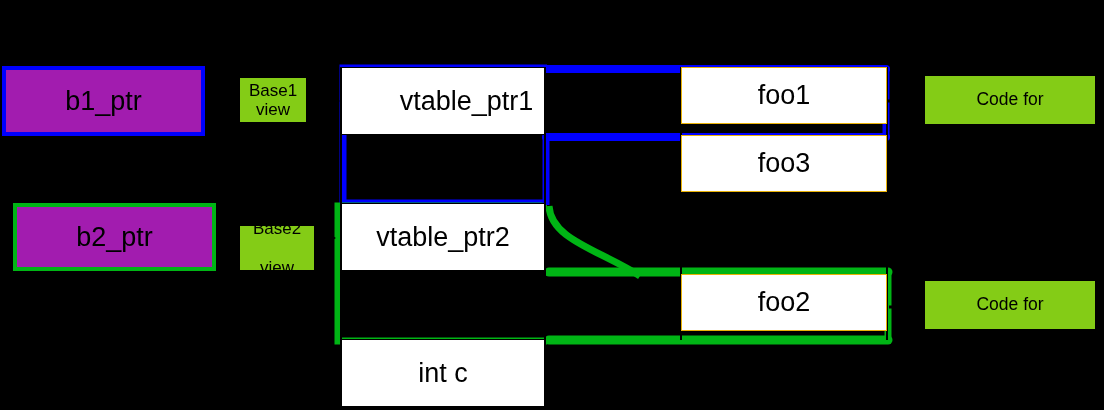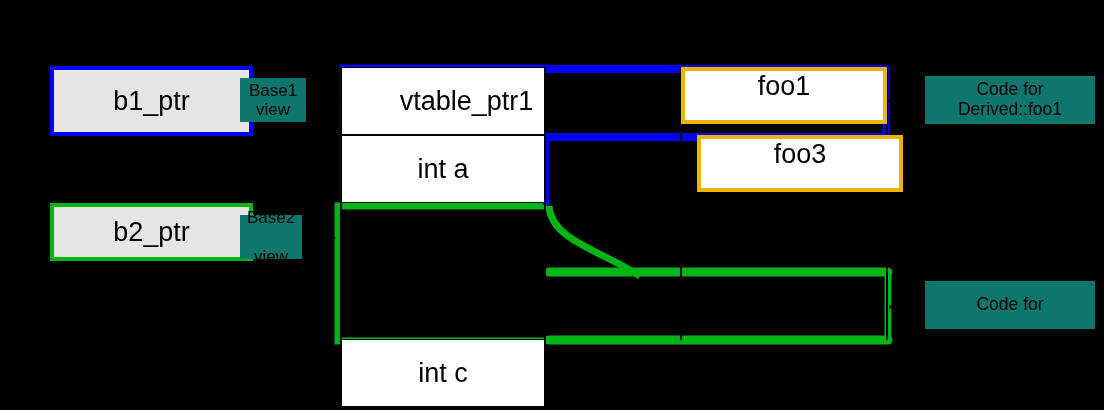--- a/index.html
+++ b/index.html
@@ -6,62 +6,62 @@
   body{
     width:1104px;height:410px;position:relative;overflow:hidden;
     font-family:"Liberation Sans", sans-serif;
     color:#000;
   }
   .stage{position:absolute;left:0;top:0;width:1104px;height:410px;}
   svg.lines{position:absolute;left:0;top:0;width:1104px;height:410px;}
 
   
   .box{
-    position:absolute;background:#e5e5e5;box-sizing:border-box;
+    position:absolute;background:#a21caf;box-sizing:border-box;
     display:flex;align-items:center;justify-content:center;
-    font-size:27px;line-height:1;white-space:nowrap;margin-left:48px;
+    font-size:27px;line-height:1;white-space:nowrap;
   }
 
   
   #b1-ptr-box{left:2px;top:66px;width:203px;height:70px;border:4px solid #0000ff;}
-  #b2-ptr-box{left:2px;top:203px;width:203px;height:58px;border:4px solid #00b515;text-align:center;}
+  #b2-ptr-box{left:13px;top:203px;width:203px;height:68px;border:4px solid #00b515;text-align:center;}
 
   
   .obj-row{
     position:absolute;left:341px;width:204px;height:68px;
     background:#fff;border:1px solid #000;box-sizing:border-box;
     display:flex;align-items:center;justify-content:center;
     font-size:27px;white-space:nowrap;
   }
   #obj-row-0{top:67px;padding-left:47px;}
   #obj-row-1{top:135px;}
   #obj-row-2{top:203px;}
   #obj-row-3{top:271px;}
   #obj-row-4{top:339px;justify-content:center;}
 
   
   .vt-row{
     position:absolute;width:206px;height:57px;
-    background:#fff;border:4px solid #eab308;box-sizing:border-box;
-    display:flex;justify-content:center;
+    background:#fff;border:1px solid #eab308;box-sizing:border-box;
+    display:flex;align-items:center;justify-content:center;
     font-size:27px;white-space:nowrap;
   }
   #vt1-row-0{left:681px;top:67px;}
-  #vt1-row-1{left:697px;top:135px;}
+  #vt1-row-1{left:681px;top:135px;}
   #vt2-row-0{left:681px;top:274px;}
 
   
   .chip{
-    position:absolute;background:#0f766e;
+    position:absolute;background:#84cc16;
     display:flex;flex-direction:column;align-items:center;justify-content:center;
     font-size:17px;line-height:1.12;text-align:center;white-space:nowrap;
     padding:2px 4px;box-sizing:border-box;
   }
   #base1-view-chip{left:240px;top:78px;width:66px;height:44px;}
-  #base2-view-chip{left:240px;top:215px;width:62px;height:44px;gap:20px;}
+  #base2-view-chip{left:240px;top:226px;width:74px;height:44px;gap:20px;}
   #code-foo1-chip{left:925px;top:76px;width:170px;height:48px;font-size:17.5px;}
   #code-foo2-chip{left:925px;top:281px;width:170px;height:48px;font-size:17.5px;}
 </style>
 </head>
 <body>
 
 <div class="stage">
 
   <svg class="lines" viewBox="0 0 1104 410">
 
@@ -131,36 +131,38 @@
   </div>
 
   <div class="chip" id="base2-view-chip">
     <span>Base2</span>
     <span>view</span>
   </div>
 
   <div class="obj-row" id="obj-row-0">
     <span>vtable_ptr1</span>
   </div>
-  <div class="obj-row" id="obj-row-1">
-    <span>int a</span>
+  <div class="obj-row" id="obj-row-2">
+    <span>vtable_ptr2</span>
   </div>
   <div class="obj-row" id="obj-row-4">
     <span>int c</span>
   </div>
 
   <div class="vt-row" id="vt1-row-0">
     <span>foo1</span>
   </div>
   <div class="vt-row" id="vt1-row-1">
     <span>foo3</span>
   </div>
+  <div class="vt-row" id="vt2-row-0">
+    <span>foo2</span>
+  </div>
 
   <div class="chip" id="code-foo1-chip">
     <span>Code for</span>
-    <span>Derived::foo1</span>
   </div>
 
   <div class="chip" id="code-foo2-chip">
     <span>Code for</span>
   </div>
 
 </div>
 
 </body></html>

